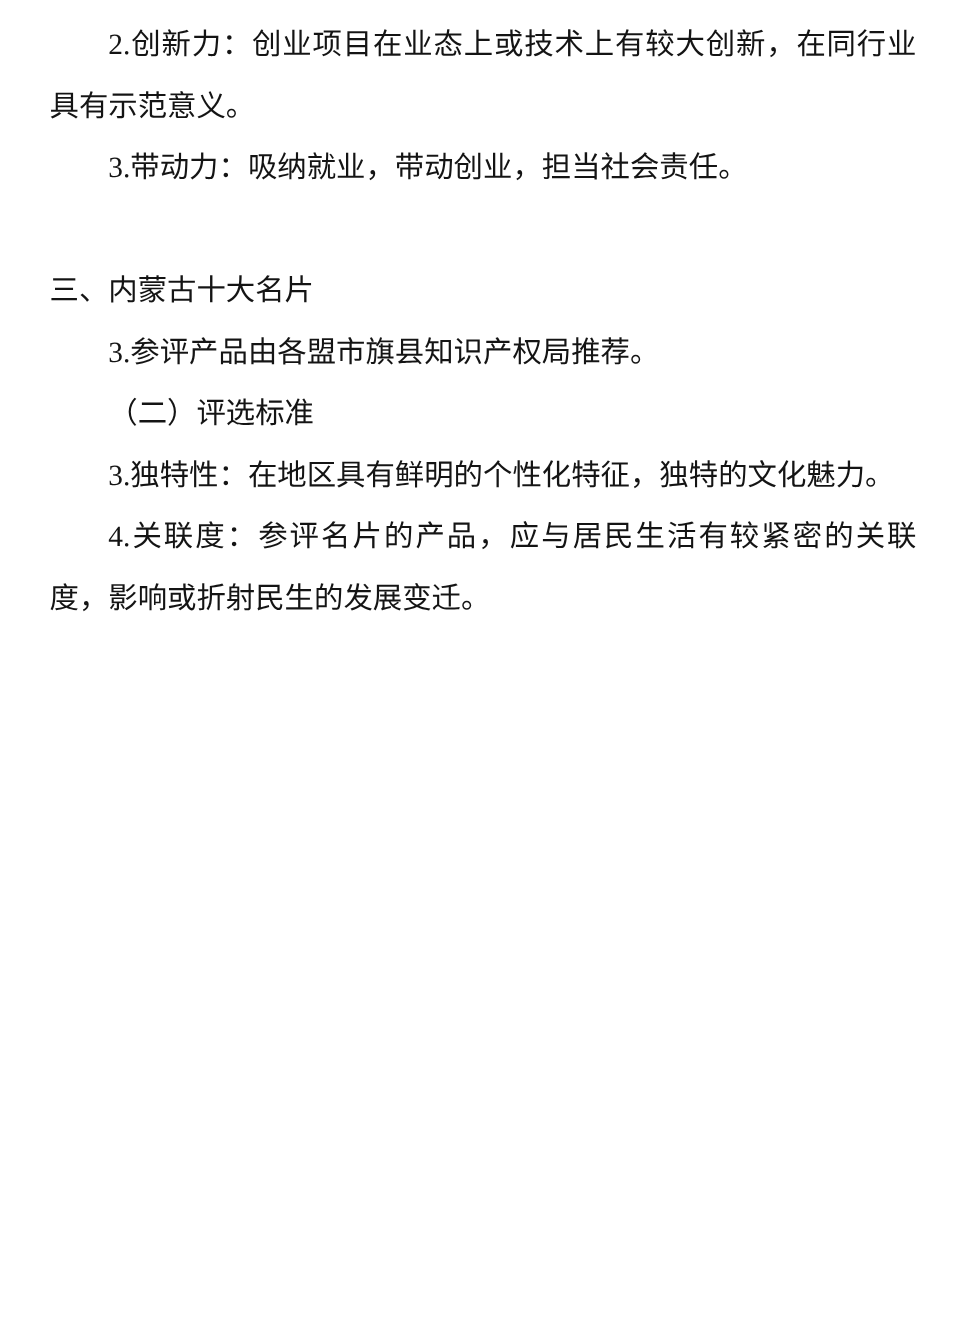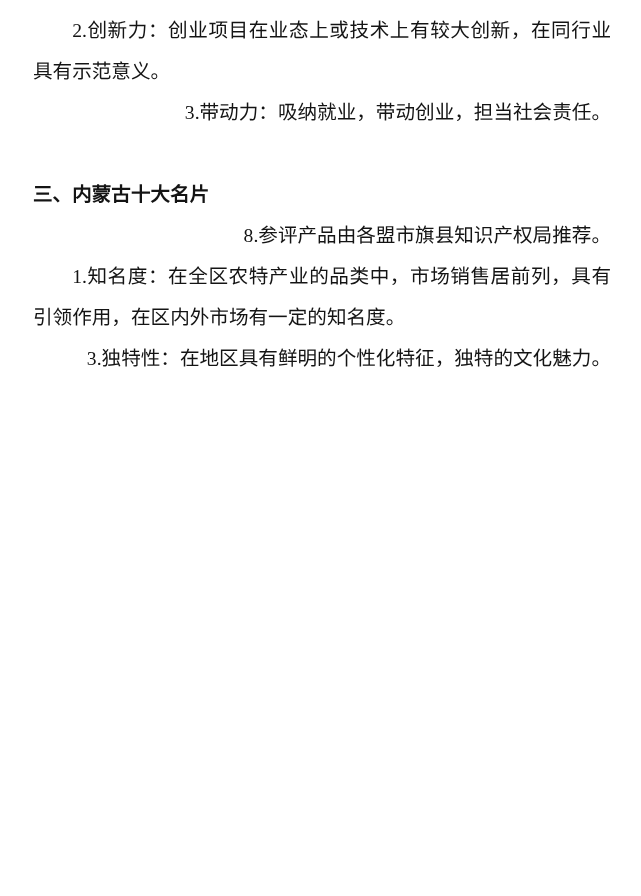--- a/index.html
+++ b/index.html
@@ -24,30 +24,31 @@
     margin: 0;
     padding: 0;
     text-indent: 2em;
     text-align: justify;
     text-justify: inter-ideograph;
     word-break: break-all;
   }
   .doc-page p.p-heading {
     text-indent: 0;
     text-align: left;
-    font-weight: bold;
+    font-weight: normal;
     margin-top: 41px; 
   }
   .doc-page p.p-single {
-    text-align: right; 
+    text-align: left; 
   }
 </style>
 </head>
 <body>
 
 <div class="doc-page">
   <p class="p-body">2.创新力：创业项目在业态上或技术上有较大创新，在同行业具有示范意义。</p>
   <p class="p-body p-single">3.带动力：吸纳就业，带动创业，担当社会责任。</p>
   <p class="p-heading">三、内蒙古十大名片</p>
-  <p class="p-body p-single">8.参评产品由各盟市旗县知识产权局推荐。</p>
-  <p class="p-body">1.知名度：在全区农特产业的品类中，市场销售居前列，具有引领作用，在区内外市场有一定的知名度。</p>
+  <p class="p-body p-single">3.参评产品由各盟市旗县知识产权局推荐。</p>
+  <p class="p-body p-single">（二）评选标准</p>
   <p class="p-body p-single">3.独特性：在地区具有鲜明的个性化特征，独特的文化魅力。</p>
+  <p class="p-body">4.关联度：参评名片的产品，应与居民生活有较紧密的关联度，影响或折射民生的发展变迁。</p>
 </div>
 
 </body></html>

